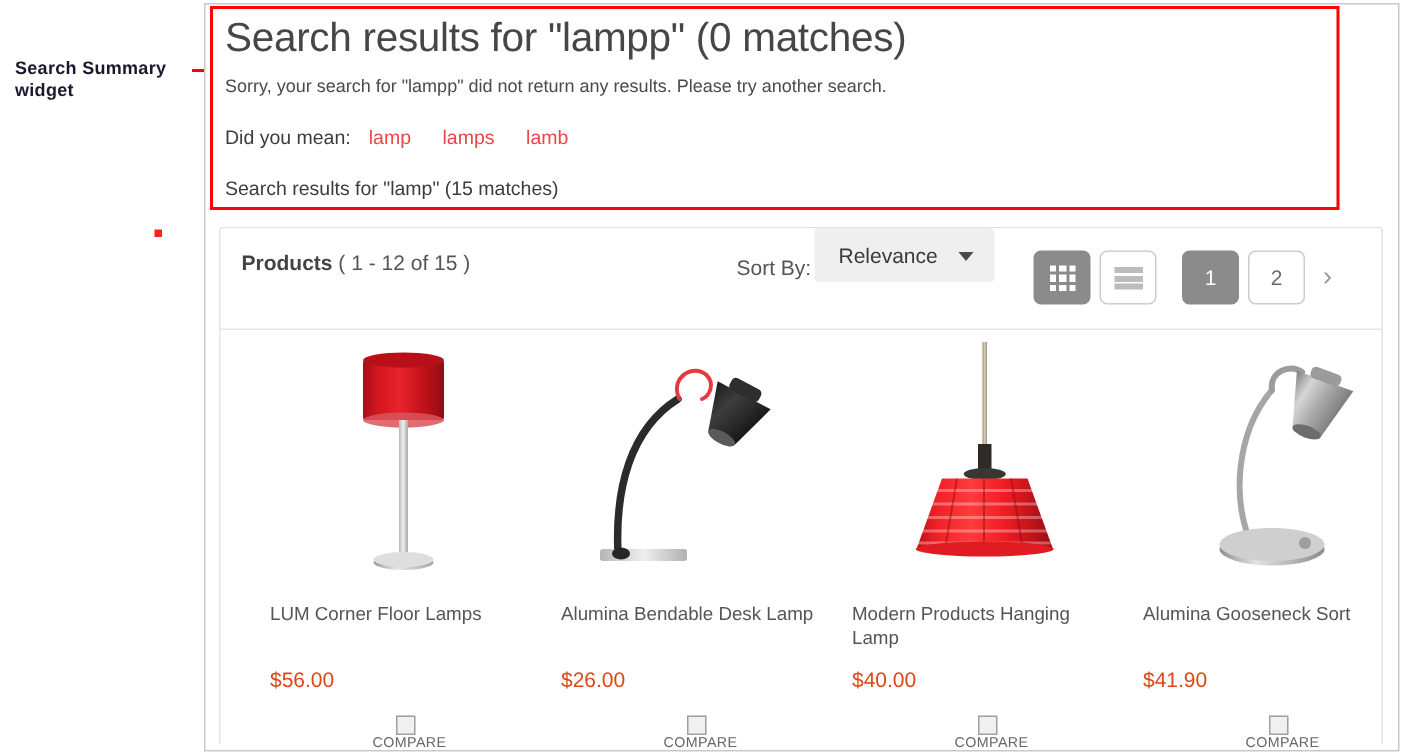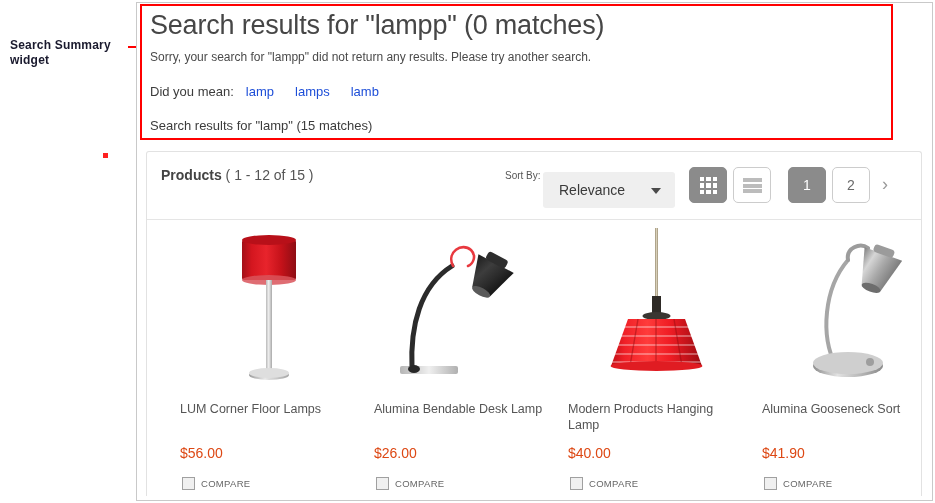--- a/index.html
+++ b/index.html
@@ -93,21 +93,21 @@
   .didyoumean-row {
     font-size: 13px;
     color: #3c3c3c;
     margin-bottom: 19px;
   }
   .didyoumean-label {
     display: inline-block;
     margin-right: 12px;
   }
   .suggest-link {
-    color: #1d4ed8;
+    color: #ef4444;
     text-decoration: none;
     margin-right: 21px;
     cursor: pointer;
     font-size: 13px;
   }
   .summary-results-line {
     font-size: 13px;
     color: #3c3c3c;
   }
 
@@ -136,30 +136,30 @@
     font-size: 14px;
     color: #444444;
   }
   .products-heading b { font-weight: bold; }
   .products-count {
     font-weight: normal;
     color: #555555;
   }
   .sortby-label {
     position: absolute;
-    left: 358px;
+    left: 344px;
     top: 18px;
-    font-size: 10px;
+    font-size: 14px;
     color: #555555;
   }
   .sort-select {
     position: absolute;
     left: 396px;
-    top: 20px;
-    width: 132px;
+    top: 0;
+    width: 120px;
     height: 36px;
     background: #efefef;
     border: none;
     border-radius: 3px;
     cursor: pointer;
   }
   .sort-select-value {
     position: absolute;
     left: 16px;
     top: 10px;
@@ -281,20 +281,21 @@
     font-size: 14px;
     font-weight: normal;
     color: #dd4814;
     margin-top: 12px;
   }
   .compare-row {
     margin-top: 16px;
     display: flex;
     align-items: center;
     padding-left: 2px;
+    flex-direction: column;
   }
   .compare-box {
     width: 13px;
     height: 13px;
     background: #f0f0f0;
     border: 1px solid #a0a0a0;
     box-sizing: border-box;
     cursor: pointer;
     flex: 0 0 auto;
   }

